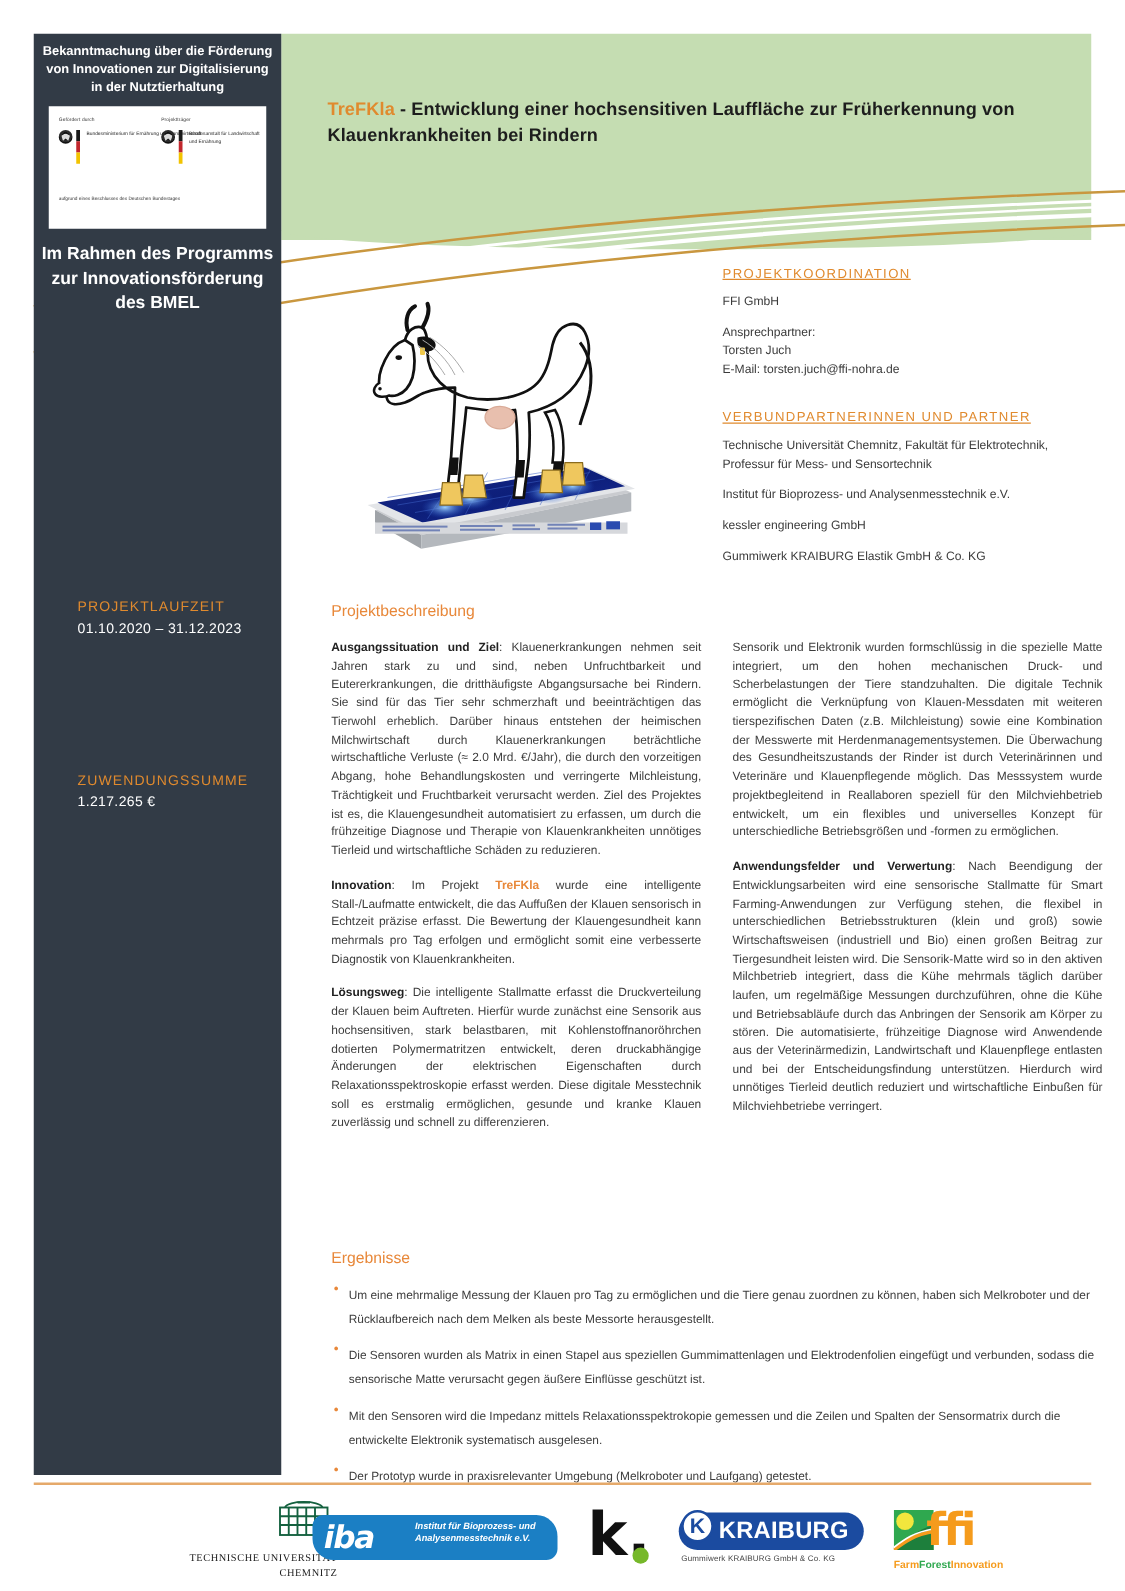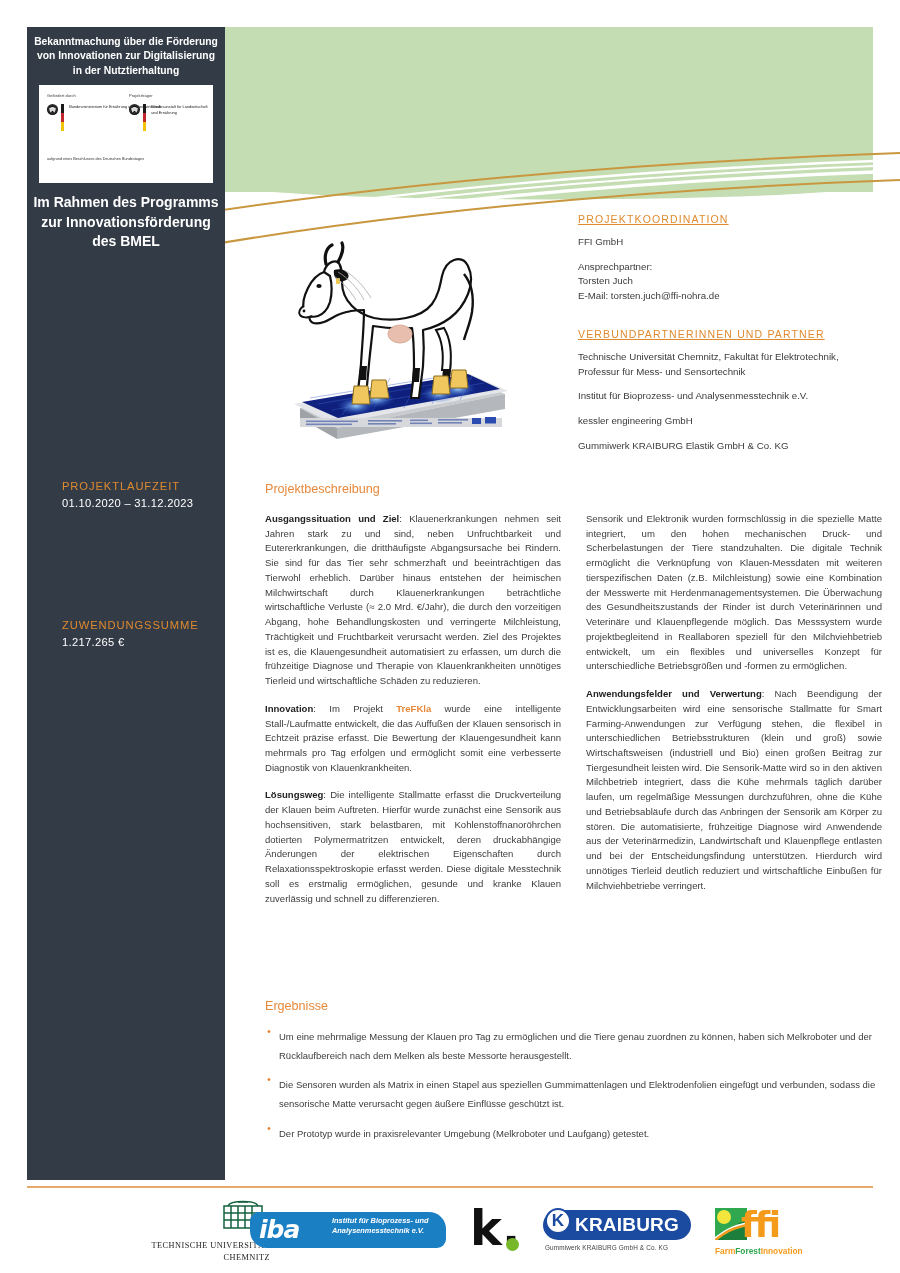--- a/index.html
+++ b/index.html
@@ -161,20 +161,23 @@
   .ffi-sub { position: absolute; left: 0; top: 40px; font-size: 8.3px; font-weight: bold; }
   .c-farm { color: #f59b1c; } .c-forest { color: #2fa84f; } .c-innov { color: #f59b1c; }
 </style>
 </head>
 <body>
 
 <div class="poster">
 
   <div class="green-band"></div>
 
+  <div class="title-wrap">
+    <span class="title-acronym">TreFKla</span><span> - Entwicklung einer hochsensitiven Lauffläche zur Früherkennung von Klauenkrankheiten bei Rindern</span>
+  </div>
 
   <svg class="swoosh" viewBox="0 0 900 135" preserveAspectRatio="none">
     <path d="M 27,132 C 250,78 560,42 900,30" fill="none" stroke="#c9973f" stroke-width="2"></path>
     <path d="M 27,120 C 250,68 560,33 900,21" fill="none" stroke="#ffffff" stroke-width="3.4"></path>
     <path d="M 27,112 C 250,61 560,27 900,15" fill="none" stroke="#ffffff" stroke-width="2"></path>
     <path d="M 27,104 C 250,55 560,22 900,10" fill="none" stroke="#ffffff" stroke-width="2.4"></path>
     <path d="M 27,95 C 250,47 560,15 900,3" fill="none" stroke="#c9973f" stroke-width="2"></path>
   </svg>
 
   <div class="sidebar">
@@ -357,20 +360,21 @@
       <p class="para">
         <b>Anwendungsfelder und Verwertung</b><span>: Nach Beendigung der Entwicklungsarbeiten wird eine sensorische Stallmatte für Smart Farming-Anwendungen zur Verfügung stehen, die flexibel in unterschiedlichen Betriebsstrukturen (klein und groß) sowie Wirtschaftsweisen (industriell und Bio) einen großen Beitrag zur Tiergesundheit leisten wird. Die Sensorik-Matte wird so in den aktiven Milchbetrieb integriert, dass die Kühe mehrmals täglich darüber laufen, um regelmäßige Messungen durchzuführen, ohne die Kühe und Betriebsabläufe durch das Anbringen der Sensorik am Körper zu stören. Die automatisierte, frühzeitige Diagnose wird Anwendende aus der Veterinärmedizin, Landwirtschaft und Klauenpflege entlasten und bei der Entscheidungsfindung unterstützen. Hierdurch wird unnötiges Tierleid deutlich reduziert und wirtschaftliche Einbußen für Milchviehbetriebe verringert.</span>
       </p>
     </div>
   </div>
 
   <div class="sec-head res-head">Ergebnisse</div>
   <div class="results">
     <div class="bullet"><span class="txt">Um eine mehrmalige Messung der Klauen pro Tag zu ermöglichen und die Tiere genau zuordnen zu können, haben sich Melkroboter und der Rücklaufbereich nach dem Melken als beste Messorte herausgestellt.</span></div>
     <div class="bullet"><span class="txt">Die Sensoren wurden als Matrix in einen Stapel aus speziellen Gummimattenlagen und Elektrodenfolien eingefügt und verbunden, sodass die sensorische Matte verursacht gegen äußere Einflüsse geschützt ist.</span></div>
+    <div class="bullet"><span class="txt">Mit den Sensoren wird die Impedanz mittels Relaxationsspektrokopie gemessen und die Zeilen und Spalten der Sensormatrix durch die entwickelte Elektronik systematisch ausgelesen.</span></div>
     <div class="bullet"><span class="txt">Der Prototyp wurde in praxisrelevanter Umgebung (Melkroboter und Laufgang) getestet.</span></div>
   </div>
 
   <div class="foot-rule"></div>
   <div class="footer">
 
     <div class="logo tuc">
       <svg class="tuc-mark" viewBox="0 0 54 34">
         <g stroke="#14613f" stroke-width="1.5" fill="none">
           <rect x="8" y="8" width="38" height="22"></rect>

